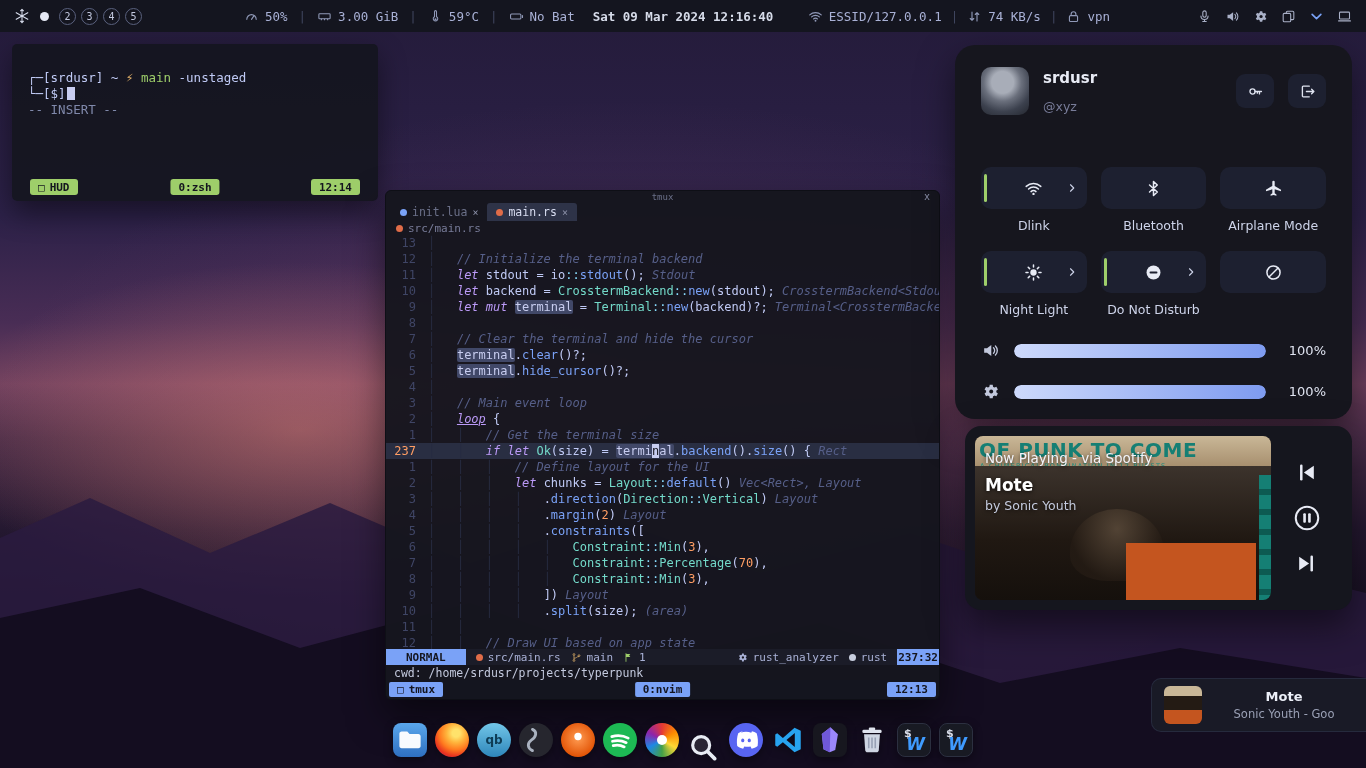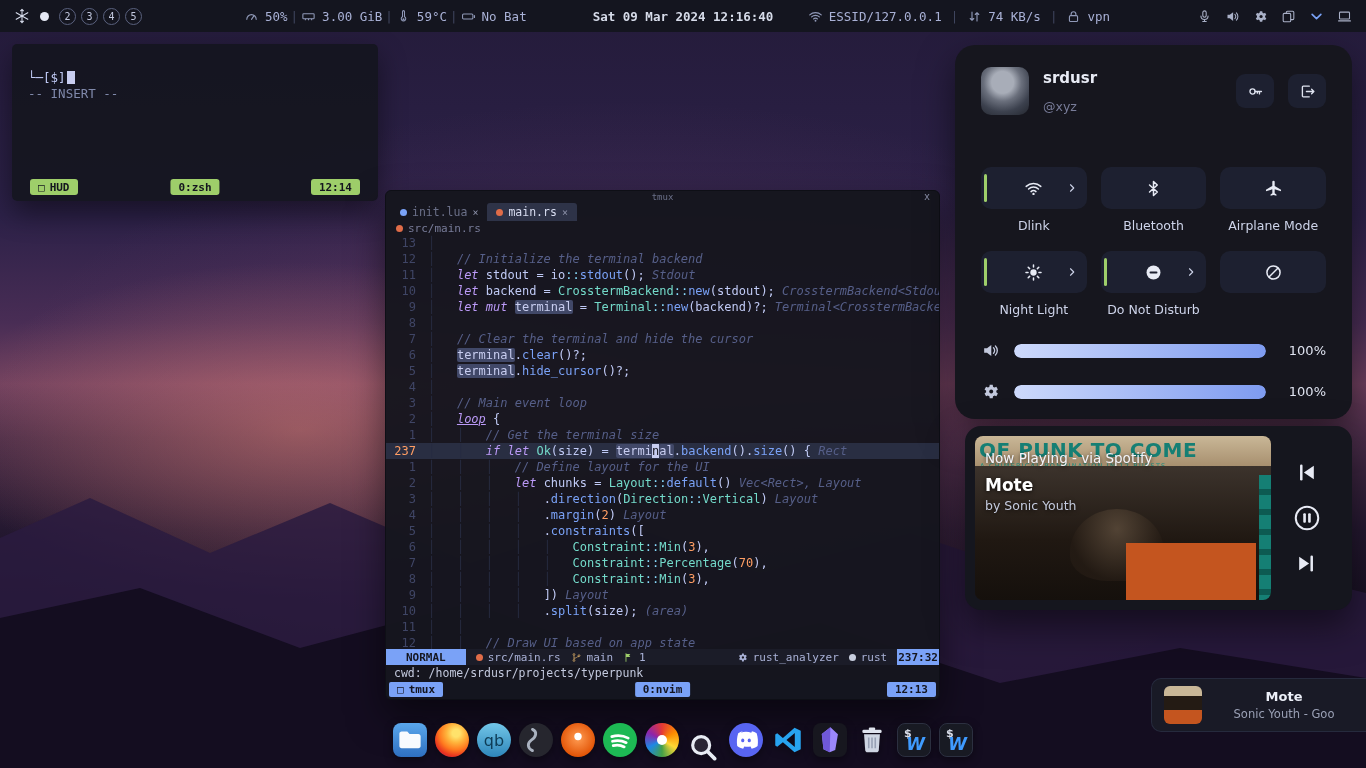--- a/index.html
+++ b/index.html
@@ -16,21 +16,21 @@
  linear-gradient(180deg,#241b3a 0%,#2c2148 28%,#492d55 42%,#6e3f5e 50%,#492c48 57%,#241830 69%,#130d1d 83%,#0c0813 100%)}
 .mountains{position:absolute;left:0;right:0;bottom:0;height:420px;width:100%}
 
 
 .topbar{position:absolute;top:0;left:0;right:0;height:32px;background:#14151f;display:flex;align-items:center;padding:0 14px;color:#a9b1d6;font-family:"DejaVu Sans Mono",monospace;font-size:12.5px;z-index:50}
 .tb-left{display:flex;align-items:center;gap:10px}
 .tb-logo{color:#d7dcec;width:16px;height:16px;display:inline-flex}
 .ws-dot{width:9px;height:9px;border-radius:50%;background:#e6e9f5;display:inline-block}
 .ws-nums{display:inline-flex;gap:5px}
 .ws-num{width:17px;height:17px;border:1px solid #5a617e;border-radius:50%;display:inline-flex;align-items:center;justify-content:center;font-size:10px;color:#c3c9e0}
-.tb-stats{display:flex;align-items:flex-end;gap:3px;margin-left:92px}
+.tb-stats{display:flex;align-items:flex-end;gap:11px;margin-left:92px}
 .sep{color:#3f455e}
 .tb-item{display:inline-flex;align-items:center;gap:6px;white-space:nowrap}
 .tb-item .ic{width:15px;height:15px;color:#9099b8}
 .tb-clock{position:absolute;left:50%;transform:translateX(-50%);color:#d6dbe9;font-weight:bold}
 .tb-right{margin-left:auto;display:flex;align-items:center;gap:9px}
 .tb-icons{display:flex;align-items:center;gap:13px;margin-left:78px}
 .tb-icons .ic{width:15px;height:15px;color:#aab1c8}
 .tb-icons .ic.accent{color:#7aa2f7}
 
 
@@ -137,21 +137,21 @@
 .notif-body{font-size:11.5px;color:#9aa0b5;margin-top:3px}
 
 
 .dock{position:absolute;left:50%;transform:translateX(-50%);bottom:3px;display:flex;align-items:center;gap:8px;z-index:30}
 .dock-icon{width:34px;height:34px;position:relative;filter:drop-shadow(0 3px 5px rgba(0,0,0,.4));flex:none}
 .dock-icon>svg{width:100%;height:100%}
 .sq{border-radius:8px}.rd{border-radius:50%}
 .di-files{background:linear-gradient(180deg,#5aa7ec,#2e6fc0)}
 .di-firefox{background:radial-gradient(circle at 62% 30%,#ffe26b 0 12%,#ffb43c 30%,#ff7a1f 52%,#e8341f 72%,#a91e63 95%)}
 .di-qb{background:linear-gradient(180deg,#72c6e8,#2e86ba);display:flex;align-items:center;justify-content:center}
-.qb-glyph{color:#0e3c55;font-weight:normal;font-size:16px}
+.qb-glyph{color:#0e3c55;font-weight:bold;font-size:12px}
 .di-term{background:#26262e}
 .di-launcher{background:radial-gradient(circle at 50% 45%,#ff9c52,#e04e00 78%)}
 .di-spotify{background:#1db954}
 .di-photos{background:conic-gradient(#e53935,#fb8c00,#fdd835,#43a047,#1e88e5,#8e24aa,#e53935)}
 .ph-center{position:absolute;left:50%;top:50%;width:10px;height:10px;border-radius:50%;background:#fff;transform:translate(-50%,-50%)}
 .di-search{margin-top:16px}
 .di-discord{background:#5865f2}
 .di-obsidian{background:#17171f}
 .di-winapp{background:#181a23;border:1px solid #2c3040}
 .wa-d{position:absolute;left:6px;top:3px;color:#d8dce8;font-size:11px;font-weight:bold}
@@ -288,20 +288,21 @@
             <rect x="4" y="5" width="16" height="11" rx="1.4" stroke="currentColor" stroke-width="1.7"></rect>
             <path d="M2.5 19h19" stroke="currentColor" stroke-width="1.7" stroke-linecap="round"></path>
           </svg>
         </span>
     </div>
   </div>
 </header>
 
 <section class="term-window">
   <div class="term-body">
+    <div><span>┌─[</span><span>srdusr</span><span>]</span> <span class="c-path">~</span> <span class="c-bolt">⚡</span> <span class="c-branch">main</span> <span>-unstaged</span></div>
     <div><span>└─[$]</span><span class="block-cursor"></span></div>
     <div class="t-mode">-- INSERT --</div>
   </div>
   <div class="term-status">
     <span class="pill">
         <span>□</span>
         <span>HUD</span>
       </span>
     <span class="pill center">0:zsh</span>
     <span class="pill">12:14</span>

